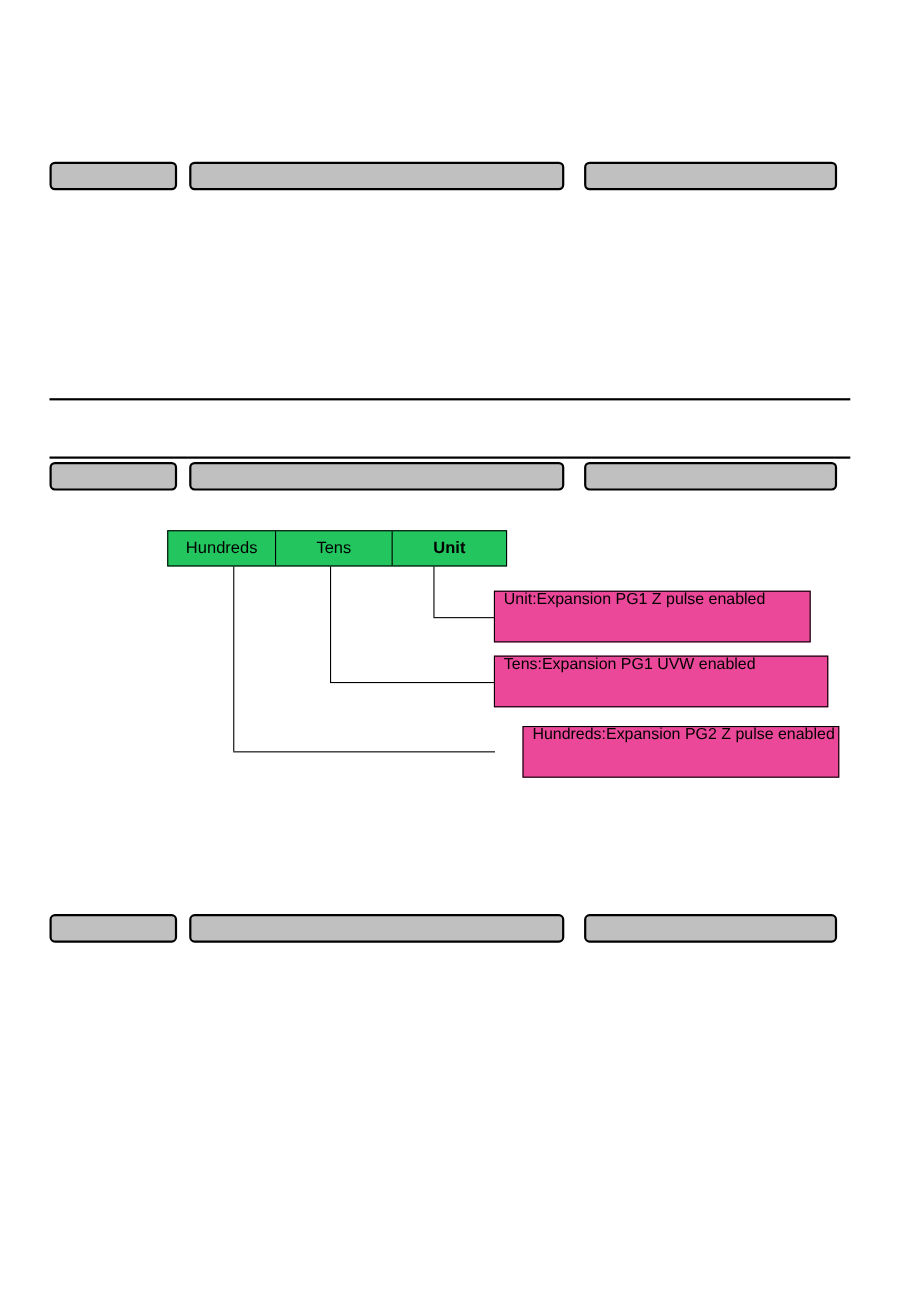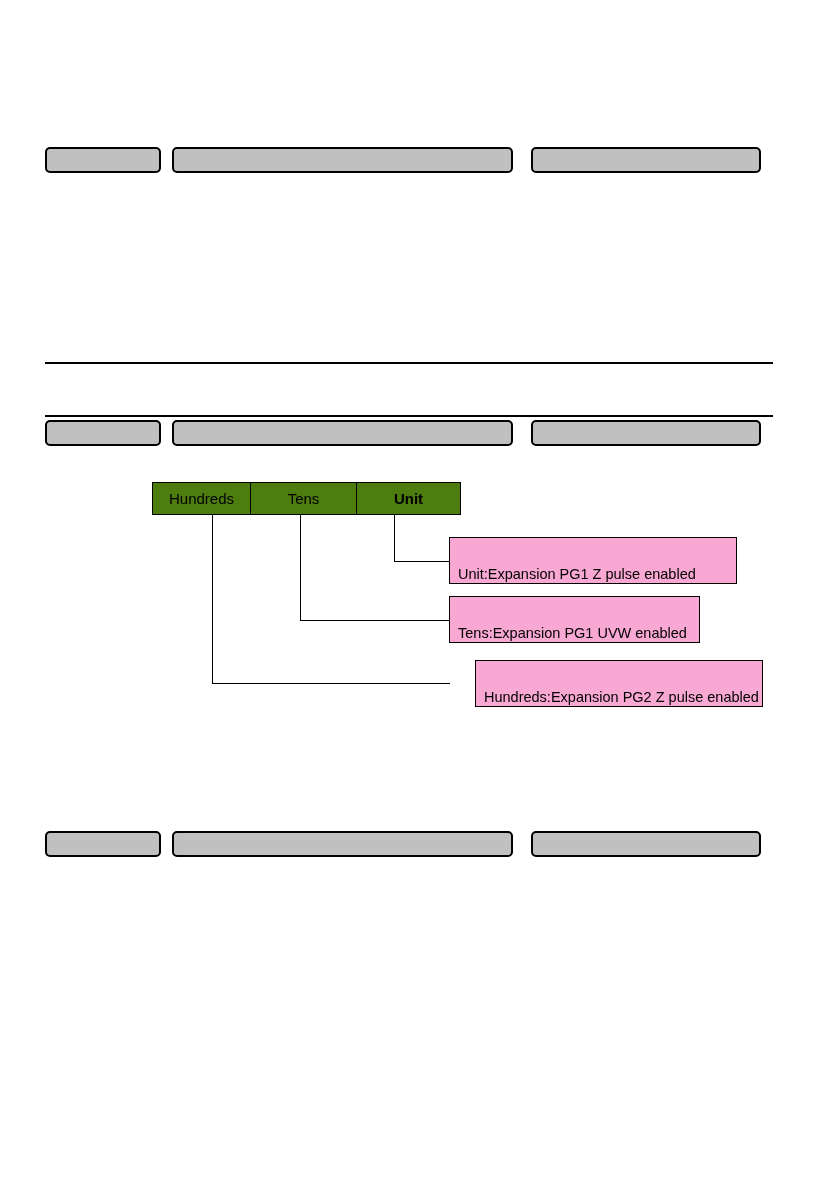--- a/index.html
+++ b/index.html
@@ -34,44 +34,44 @@
     height: 0;
     border-top: 2px solid #000000;
   }
 
   
   .digit-table {
     position: absolute;
     display: flex;
     box-sizing: border-box;
     border: 1px solid #000000;
-    background: #4d7c0f;
+    background: #22c55e;
   }
   .digit-cell {
     box-sizing: border-box;
     display: flex;
     align-items: center;
     justify-content: center;
     font-size: 15px;
     line-height: 1;
     color: #000000;
     height: 100%;
   }
   .digit-cell + .digit-cell {
     border-left: 1px solid #000000;
   }
 
   
   .desc-box {
     position: absolute;
     box-sizing: border-box;
     border: 1px solid #000000;
-    background: #f9a8d4;
+    background: #ec4899;
     display: flex;
-    align-items: flex-end;
+    align-items: flex-start;
   }
   .desc-text {
     font-size: 14.5px;
     line-height: 1.1;
     padding-left: 8px;
     color: #000000;
     white-space: nowrap;
   }
 
   
@@ -126,21 +126,21 @@
     <div class="conn-v" style="left:300px; top:515px; height:105px;"></div>
     <div class="conn-h" style="left:300px; top:620px; width:150px;"></div>
 
     <div class="conn-v" style="left:212px; top:515px; height:168px;"></div>
     <div class="conn-h" style="left:212px; top:683px; width:238px;"></div>
 
     <div class="desc-box" style="left:449px; top:537px; width:288px; height:47px;">
       <span class="desc-text">Unit:Expansion PG1 Z pulse enabled</span>
     </div>
 
-    <div class="desc-box" style="left:449px; top:596px; width:251px; height:47px;">
+    <div class="desc-box" style="left:449px; top:596px; width:304px; height:47px;">
       <span class="desc-text">Tens:Expansion PG1 UVW enabled</span>
     </div>
 
     <div class="desc-box" style="left:475px; top:660px; width:288px; height:47px;">
       <span class="desc-text">Hundreds:Expansion PG2 Z pulse enabled</span>
     </div>
 
   </div>
 
   <div>

